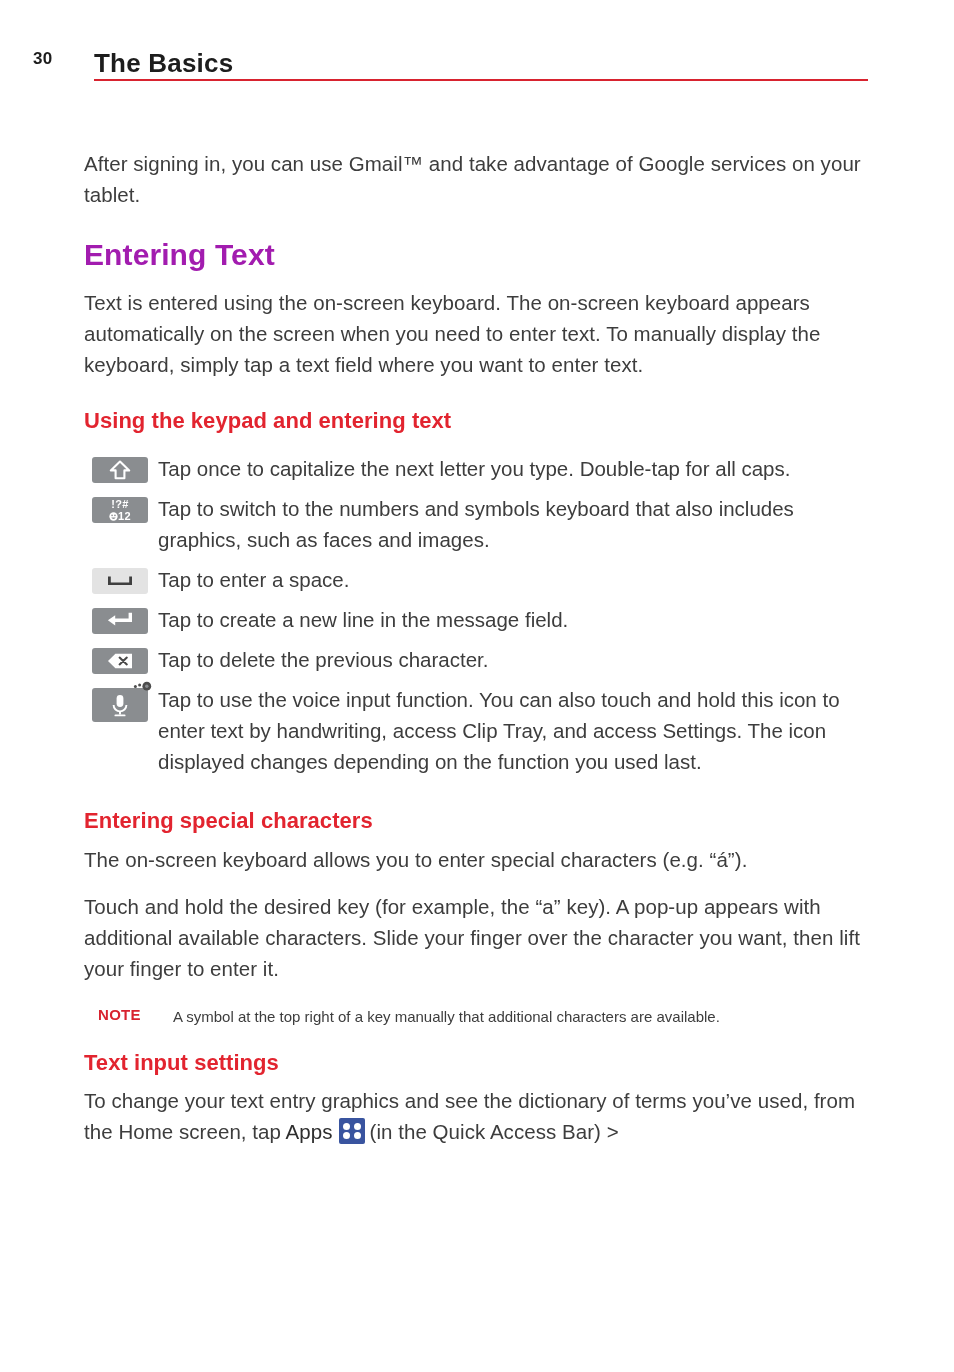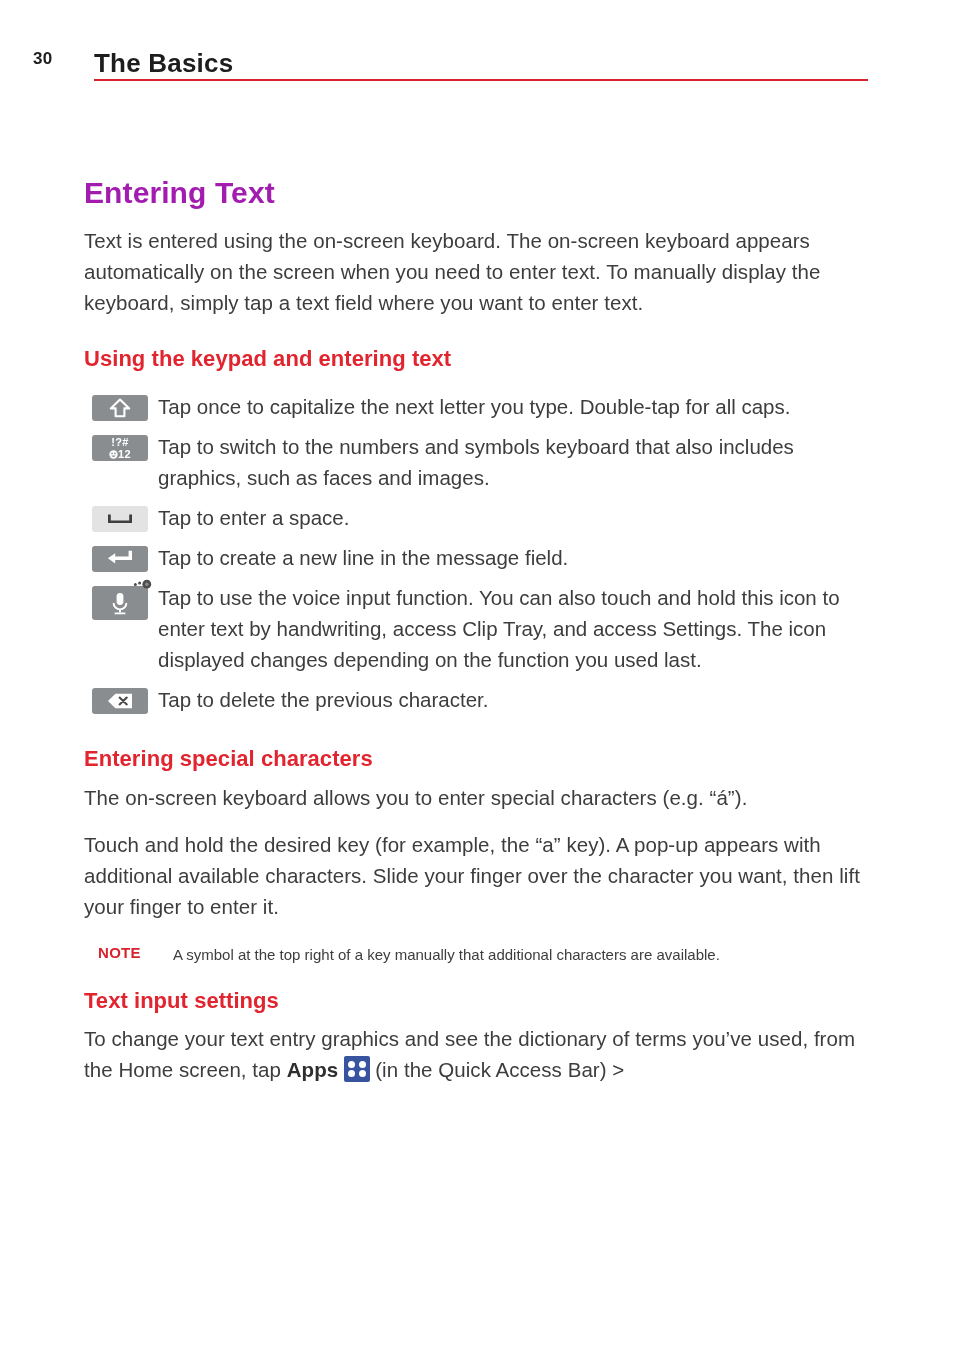--- a/index.html
+++ b/index.html
@@ -226,21 +226,21 @@
   }
   .note-text {
     flex: 1 1 auto;
     font-size: 15px;
     line-height: 22px;
     color: #3d3d3d;
     padding-left: 32px;
   }
 
   
-  .inline-strong { font-weight: bold; color: #2e2e2e; }
+  .inline-strong { font-weight: normal; color: #2e2e2e; }
   .apps-icon {
     display: inline-block;
     vertical-align: -5px;
     width: 26px;
     height: 26px;
     background: #39549f;
     border-radius: 2px;
     position: relative;
     margin: 0 5px 0 6px;
   }
@@ -263,20 +263,21 @@
 <div class="page">
 
   <div class="page-header">
     <div class="page-number">30</div>
     <div class="header-title">The Basics</div>
     <div class="header-rule"></div>
   </div>
 
   <div class="content">
 
+    <p class="body">After signing in, you can use Gmail™ and take advantage of Google services on your tablet.</p>
 
     <div class="sp-28"></div>
 
     <h1 class="section">Entering Text</h1>
 
     <div class="sp-16"></div>
 
     <p class="body">Text is entered using the on-screen keyboard. The on-screen keyboard appears automatically on the screen when you need to enter text. To manually display the keyboard, simply tap a text field where you want to enter text.</p>
 
     <div class="sp-28"></div>
@@ -332,52 +333,52 @@
             <svg class="glyph" viewBox="0 0 26 18" xmlns="http://www.w3.org/2000/svg">
               <path d="M8.2 3.2 L8.2 6.6 L21.6 6.6 L21.6 0.8 L25 0.8 L25 10 L8.2 10 L8.2 13.4 L0.9 8.3 Z" fill="#ffffff"></path>
             </svg>
           </span>
         </div>
         <div class="key-desc">Tap to create a new line in the message field.</div>
       </div>
 
       <div class="key-row">
         <div class="key-cell">
+          <span class="keycap k-back">
+            <svg class="glyph" viewBox="0 0 26 17" xmlns="http://www.w3.org/2000/svg">
+              <path d="M8.4 1.2 L25 1.2 L25 15.8 L8.4 15.8 L1 8.5 Z" fill="#ffffff"></path>
+              <path d="M12.6 5.1 L19.8 11.9 M19.8 5.1 L12.6 11.9" stroke="#4a4a4a" stroke-width="2.1" stroke-linecap="round"></path>
+            </svg>
+          </span>
+        </div>
+        <div class="key-desc">Tap to delete the previous character.</div>
+      </div>
+
+      <div class="key-row">
+        <div class="key-cell">
           <span class="keycap tall k-mic">
             <svg class="glyph" viewBox="0 0 18 24" xmlns="http://www.w3.org/2000/svg">
               <rect x="5.6" y="1" width="6.8" height="12" rx="3.4" fill="#ffffff"></rect>
               <path d="M2.6 11 A6.4 6.4 0 0 0 15.4 11" fill="none" stroke="#ffffff" stroke-width="1.9"></path>
               <path d="M9 17 L9 20.5" stroke="#ffffff" stroke-width="1.9"></path>
               <path d="M4.4 21.4 L13.6 21.4" stroke="#ffffff" stroke-width="1.9" stroke-linecap="round"></path>
             </svg>
             <svg class="gear" viewBox="0 0 20 12" xmlns="http://www.w3.org/2000/svg">
               <circle cx="2.4" cy="5.6" r="1.5" fill="#4d4d4d"></circle>
               <circle cx="6.6" cy="4.0" r="1.5" fill="#4d4d4d"></circle>
               <g fill="#4d4d4d">
                 <circle cx="13.8" cy="5.2" r="4.4"></circle>
               </g>
               <circle cx="13.8" cy="5.2" r="1.7" fill="#8a8d90"></circle>
             </svg>
           </span>
         </div>
         <div class="key-desc">Tap to use the voice input function. You can also touch and hold this icon to enter text by handwriting, access Clip Tray, and access Settings. The icon displayed changes depending on the function you used last.</div>
       </div>
 
-      <div class="key-row">
-        <div class="key-cell">
-          <span class="keycap k-back">
-            <svg class="glyph" viewBox="0 0 26 17" xmlns="http://www.w3.org/2000/svg">
-              <path d="M8.4 1.2 L25 1.2 L25 15.8 L8.4 15.8 L1 8.5 Z" fill="#ffffff"></path>
-              <path d="M12.6 5.1 L19.8 11.9 M19.8 5.1 L12.6 11.9" stroke="#4a4a4a" stroke-width="2.1" stroke-linecap="round"></path>
-            </svg>
-          </span>
-        </div>
-        <div class="key-desc">Tap to delete the previous character.</div>
-      </div>
-
     </div>
 
     <div class="sp-22"></div>
 
     <h2 class="subsection">Entering special characters</h2>
 
     <div class="sp-10"></div>
 
     <p class="body">The on-screen keyboard allows you to enter special characters (e.g. “á”).</p>
 

